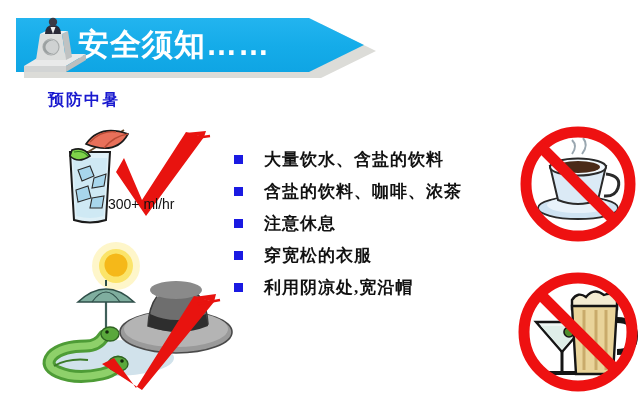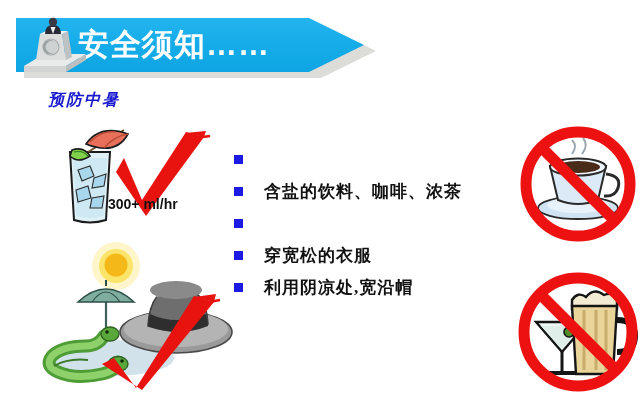--- a/index.html
+++ b/index.html
@@ -26,40 +26,40 @@
     font-size:31px;font-weight:bold;color:#ffffff;
     letter-spacing:1px;line-height:38px;white-space:nowrap;
   }
 
   
   .podium-icon{position:absolute;left:6px;top:16px;width:66px;height:62px;}
 
   
   .subheading{
     position:absolute;left:32px;top:90px;
-    font-size:16px;font-weight:bold;font-style:italic;color:#1919cf;
+    font-size:16px;font-weight:bold;color:#1919cf;
     letter-spacing:2px;white-space:nowrap;
     font-family:"Liberation Serif","DejaVu Serif",serif;
   }
 
   
   .bullets{position:absolute;left:218px;top:143px;width:290px;}
   .bullet-row{display:flex;align-items:center;height:32px;}
   .bullet-mark{
     width:9px;height:9px;background:#1a1ae2;flex:0 0 auto;margin-right:21px;
   }
   .bullet-text{
     font-size:17px;color:#111111;white-space:nowrap;letter-spacing:1px;
     font-family:"Liberation Serif","DejaVu Serif",serif;font-weight:bold;
   }
 
   
   .drink-label{
     position:absolute;left:92px;top:196px;
-    font-size:14px;font-weight:bold;color:#111;white-space:nowrap;text-align:right;
+    font-size:14px;font-weight:normal;color:#111;white-space:nowrap;text-align:right;
   }
 
   
   .art{position:absolute;}
   .art-drink{left:38px;top:128px;width:170px;height:95px;}
   .art-shade{left:28px;top:240px;width:190px;height:150px;}
   .no-coffee{left:498px;top:128px;width:128px;height:112px;}
   .no-alcohol{left:498px;top:272px;width:128px;height:120px;}
   svg{display:block;overflow:visible;}
 </style>
@@ -214,27 +214,29 @@
       </g>
 
       <circle cx="64" cy="60" r="54" fill="none" stroke="#ee1111" stroke-width="11"></circle>
       <line x1="26" y1="22" x2="102" y2="98" stroke="#ee1111" stroke-width="11"></line>
     </svg>
   </div>
 
   <div class="bullets">
     <div class="bullet-row">
       <span class="bullet-mark"></span>
+      <span class="bullet-text">大量饮水、含盐的饮料</span>
     </div>
     <div class="bullet-row">
       <span class="bullet-mark"></span>
       <span class="bullet-text">含盐的饮料、咖啡、浓茶</span>
     </div>
     <div class="bullet-row">
       <span class="bullet-mark"></span>
+      <span class="bullet-text">注意休息</span>
     </div>
     <div class="bullet-row">
       <span class="bullet-mark"></span>
       <span class="bullet-text">穿宽松的衣服</span>
     </div>
     <div class="bullet-row">
       <span class="bullet-mark"></span>
       <span class="bullet-text">利用阴凉处,宽沿帽</span>
     </div>
   </div>

